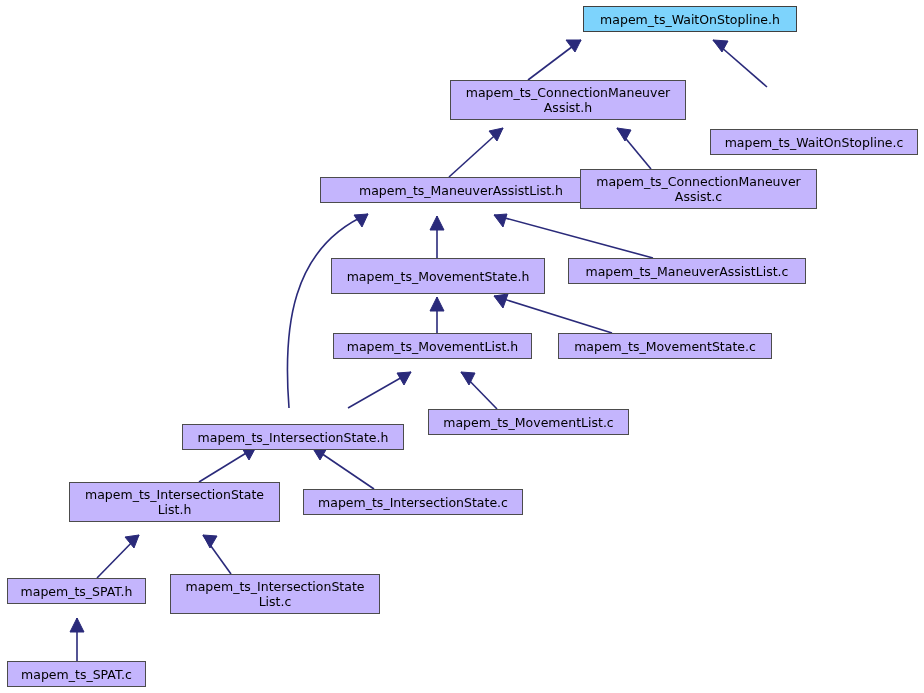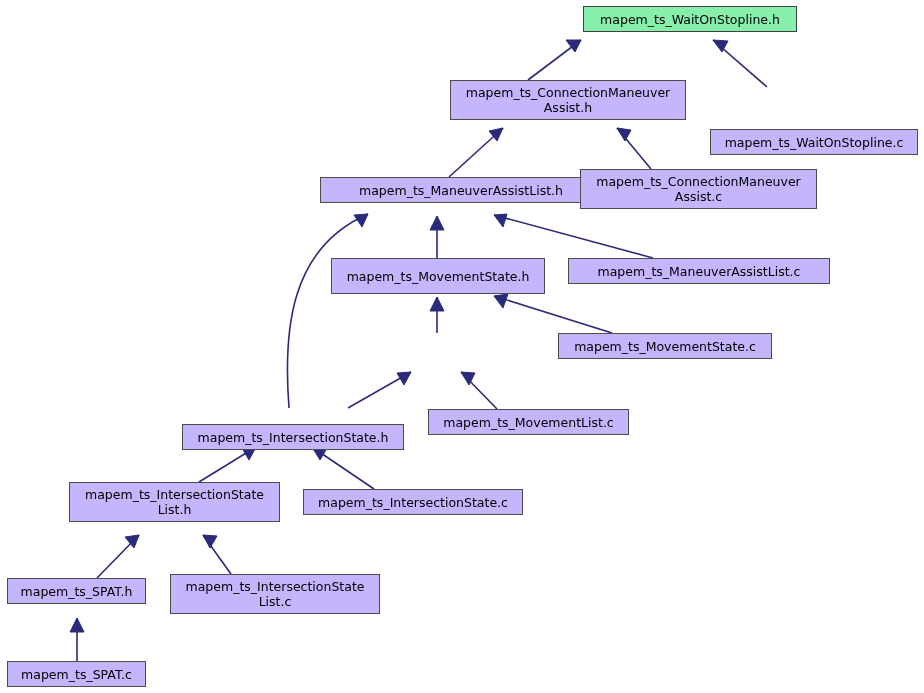--- a/index.html
+++ b/index.html
@@ -33,21 +33,21 @@
     align-items: center;
     justify-content: center;
     text-align: center;
     font-size: 12.5px;
     line-height: 15px;
     letter-spacing: 0px;
     white-space: pre-line;
     z-index: 2;
   }
   .node.root {
-    background: #86efac;
+    background: #7dd3fc;
     border-color: #404040;
   }
 </style>
 </head>
 <body>
 
 <div id="canvas">
   <svg id="edges" viewBox="0 0 924 693">
       <path d="M 528,80 L 581,40" fill="none" stroke="#2a2a7a" stroke-width="1.6"></path>
       <polygon points="581,40 566,40 575,52" fill="#2a2a7a" stroke="#2a2a7a" stroke-width="1"></polygon>
@@ -83,21 +83,22 @@
       <polygon points="77,618 70,632 84,632" fill="#2a2a7a" stroke="#2a2a7a" stroke-width="1"></polygon>
     </svg>
 <div class="node root" style="left: 583px; top: 6px; width: 214px; height: 26px;">mapem_ts_WaitOnStopline.h</div>
     <div class="node" style="left: 450px; top: 80px; width: 236px; height: 40px;">mapem_ts_ConnectionManeuver
 Assist.h</div>
     <div class="node" style="left: 710px; top: 87px; width: 208px; height: 26px; margin-top: 42px;">mapem_ts_WaitOnStopline.c</div>
     <div class="node" style="left: 320px; top: 177px; width: 282px; height: 26px;">mapem_ts_ManeuverAssistList.h</div>
     <div class="node" style="left: 580px; top: 169px; width: 237px; height: 40px;">mapem_ts_ConnectionManeuver
 Assist.c</div>
     <div class="node" style="left: 331px; top: 258px; width: 214px; height: 36px;">mapem_ts_MovementState.h</div>
-    <div class="node" style="left: 568px; top: 258px; width: 262px; height: 26px;">mapem_ts_ManeuverAssistList.c</div>
+    <div class="node" style="left: 568px; top: 258px; width: 238px; height: 26px;">mapem_ts_ManeuverAssistList.c</div>
+    <div class="node" style="left: 333px; top: 333px; width: 199px; height: 26px;">mapem_ts_MovementList.h</div>
     <div class="node" style="left: 558px; top: 333px; width: 214px; height: 26px;">mapem_ts_MovementState.c</div>
     <div class="node" style="left: 182px; top: 408px; width: 222px; height: 26px; margin-top: 16px;">mapem_ts_IntersectionState.h</div>
     <div class="node" style="left: 428px; top: 409px; width: 201px; height: 26px;">mapem_ts_MovementList.c</div>
     <div class="node" style="left: 69px; top: 482px; width: 211px; height: 40px;">mapem_ts_IntersectionState
 List.h</div>
     <div class="node" style="left: 303px; top: 489px; width: 220px; height: 26px;">mapem_ts_IntersectionState.c</div>
     <div class="node" style="left: 7px; top: 578px; width: 139px; height: 26px;">mapem_ts_SPAT.h</div>
     <div class="node" style="left: 170px; top: 574px; width: 210px; height: 40px;">mapem_ts_IntersectionState
 List.c</div>
     <div class="node" style="left: 7px; top: 661px; width: 139px; height: 26px;">mapem_ts_SPAT.c</div>

